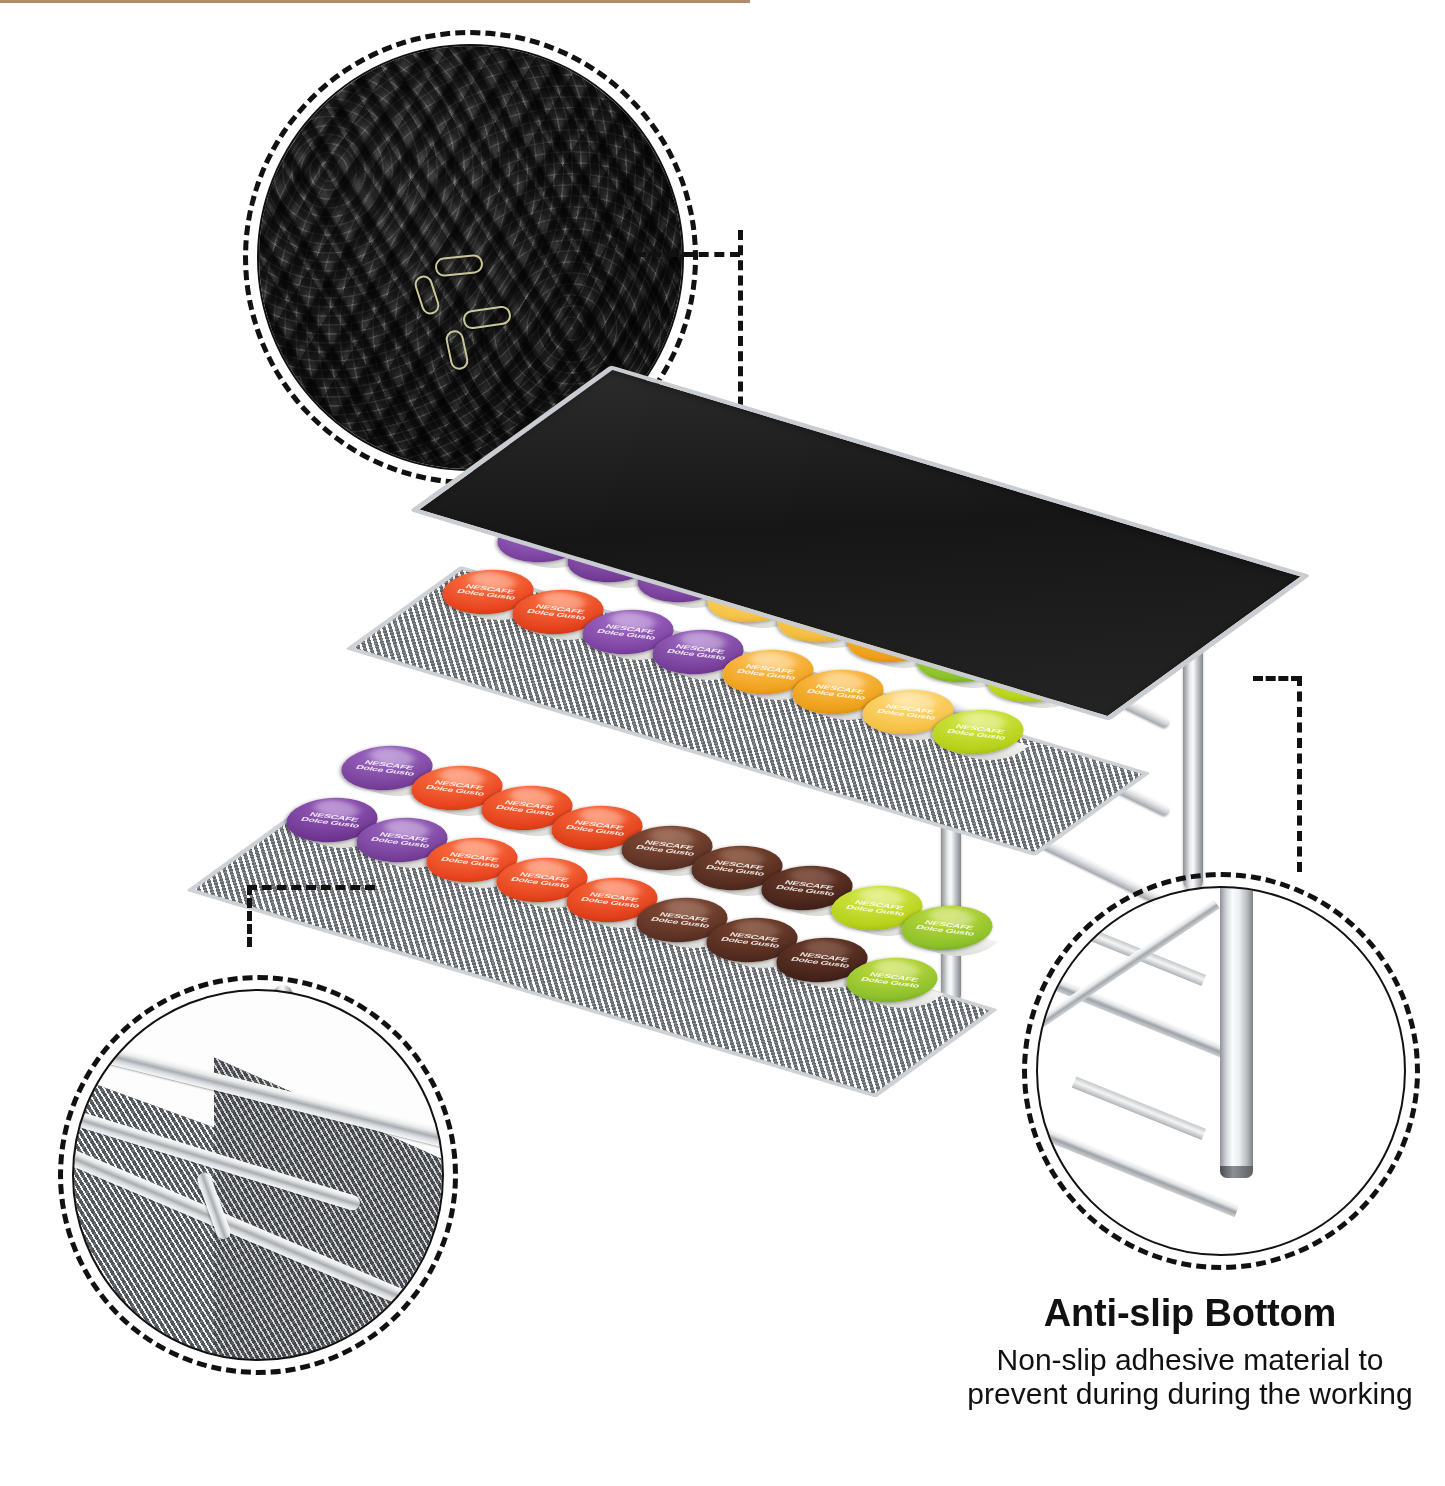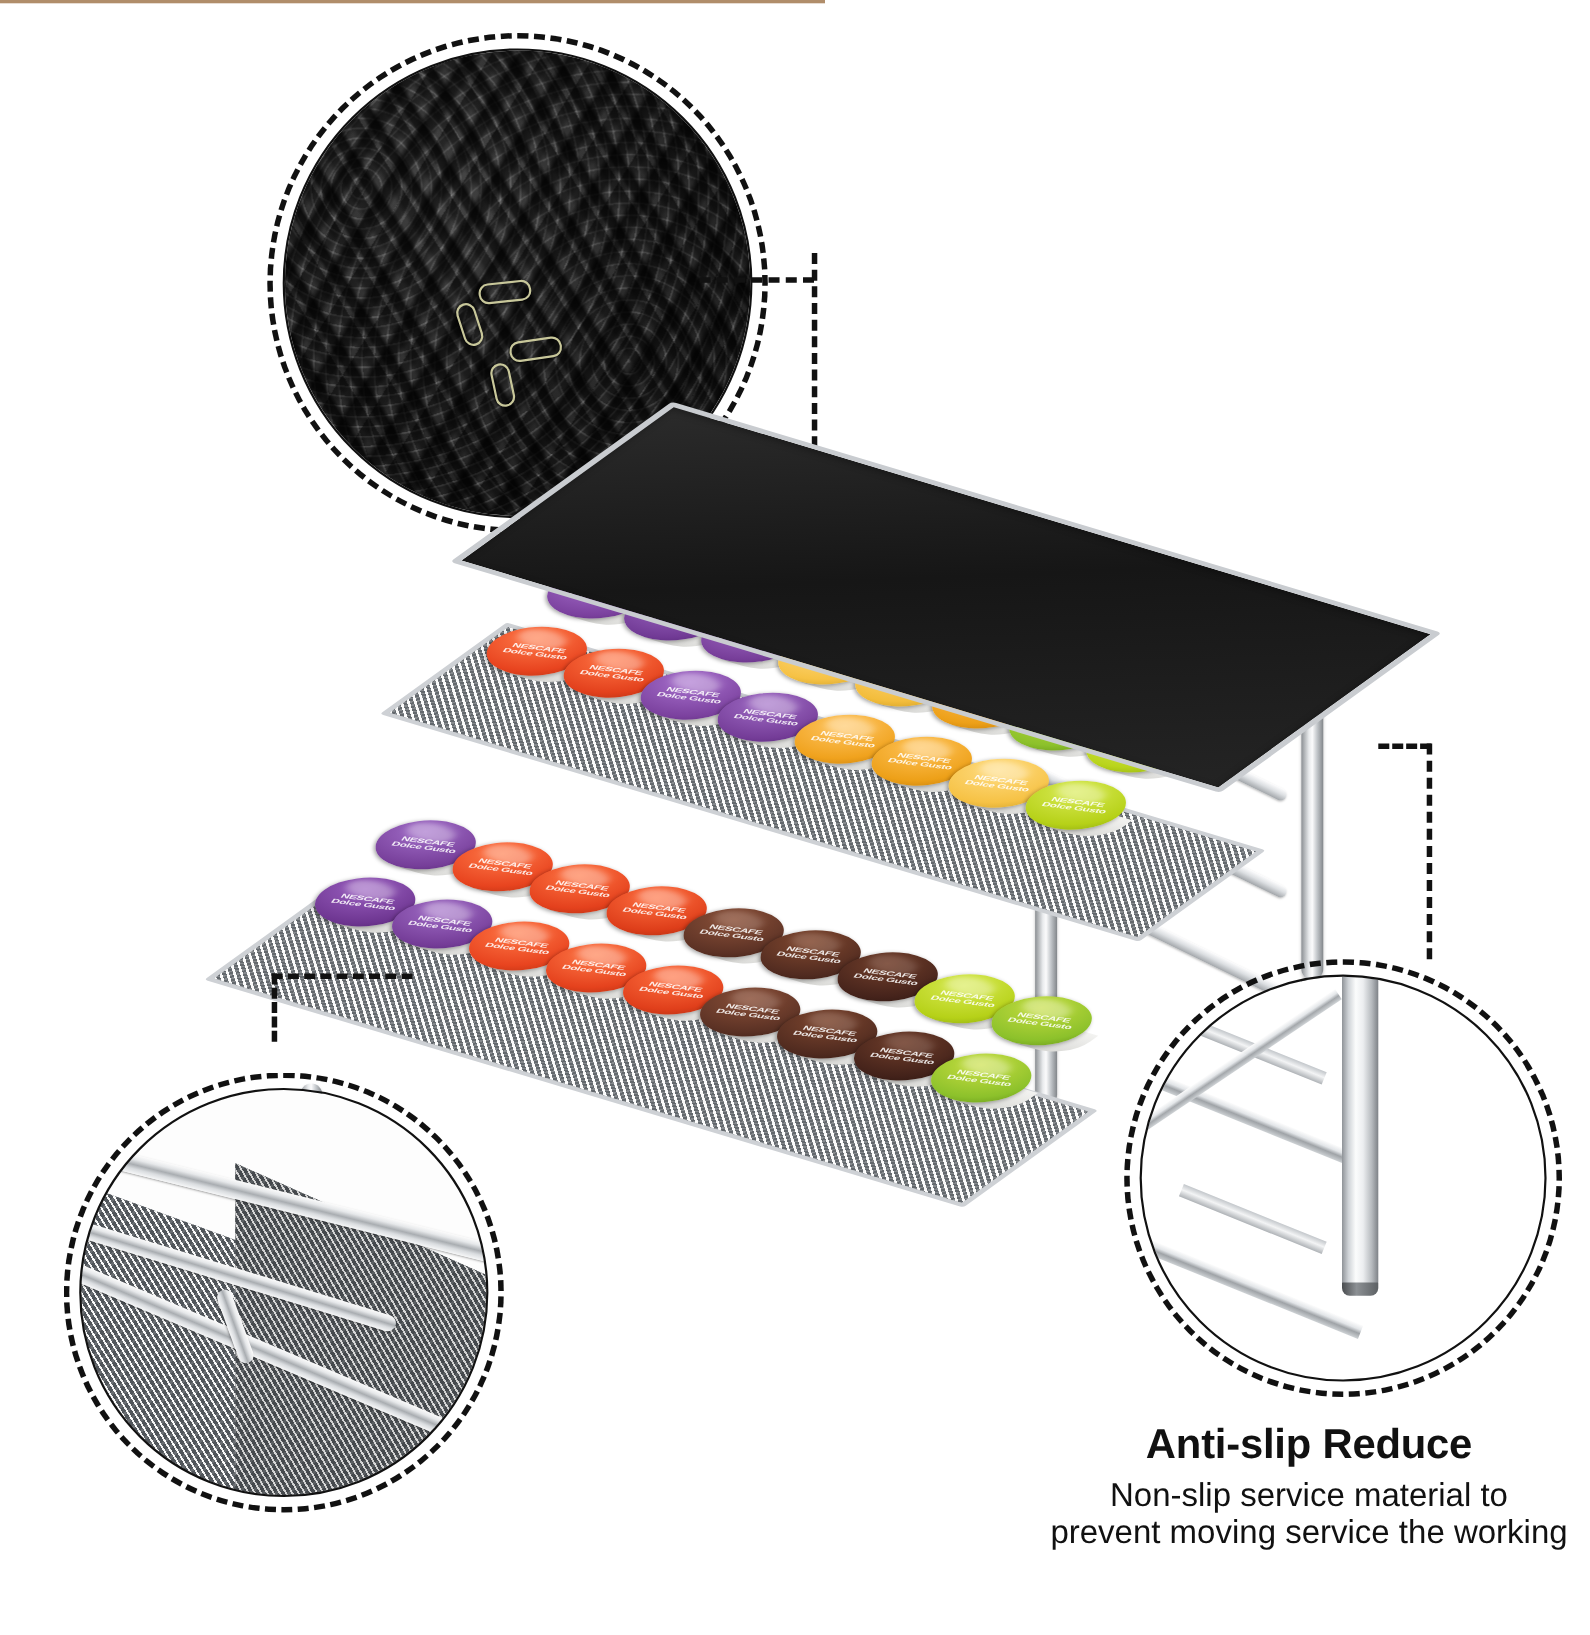--- a/index.html
+++ b/index.html
@@ -465,18 +465,18 @@
                     opacity:.95;"></div>
         <div class="leg" style="left:182px;top:-6px;width:33px;height:290px;"></div>
         <div class="legfoot" style="left:182px;top:278px;width:33px;height:12px;"></div>
       </div>
     </div>
     <div class="ring-thin"></div>
     <div class="ring-dashed"></div>
   </div>
 
   <div class="feat ctr" style="left:940px;top:1293px;width:500px;">
-    <div class="hd" style="font-size:38px;">Anti-slip Reduce</div>
-    <div class="sb" style="font-size:30px;margin-top:10px;">Non-slip service material to</div>
-    <div class="sb" style="font-size:30px;">prevent moving service the working</div>
+    <div class="hd" style="font-size:38px;">Anti-slip Bottom</div>
+    <div class="sb" style="font-size:30px;margin-top:10px;">Non-slip adhesive material to</div>
+    <div class="sb" style="font-size:30px;">prevent during during the working</div>
   </div>
 
 </div>
 
 </body></html>

